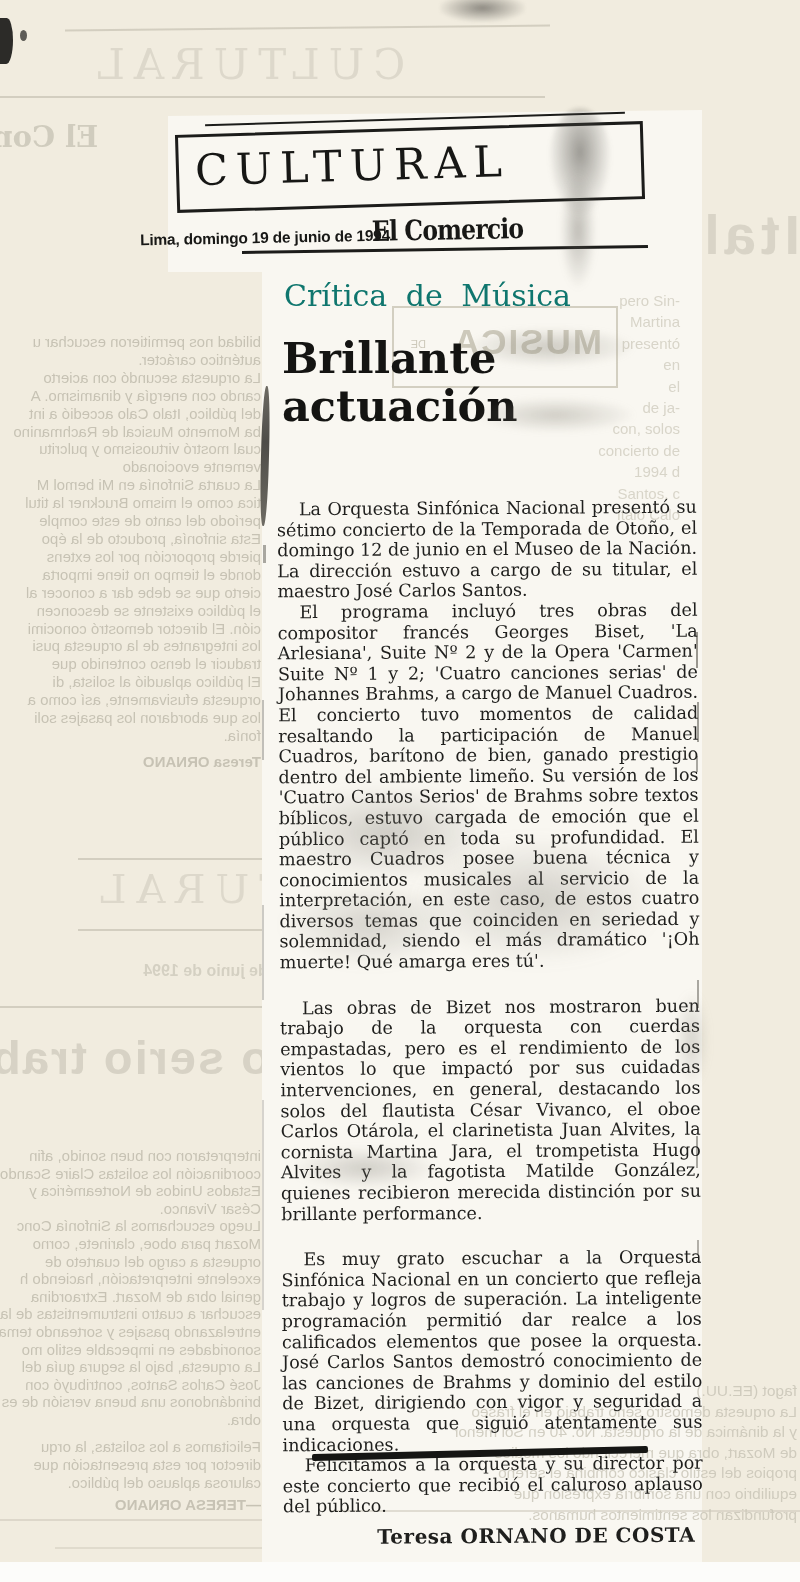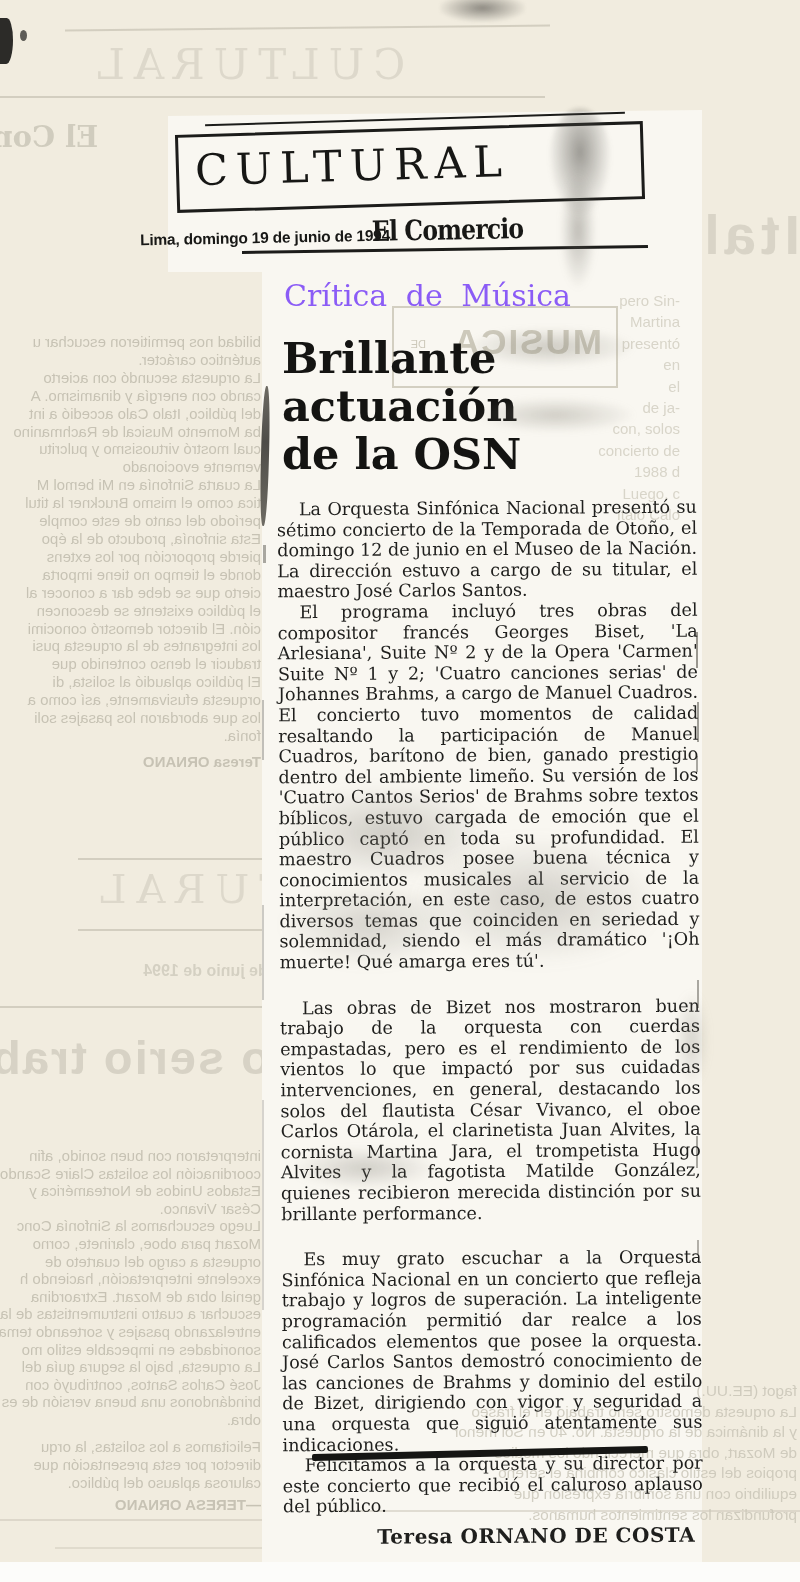--- a/index.html
+++ b/index.html
@@ -13,21 +13,21 @@
   .ghost-col div{white-space:nowrap;}
   .ghost-rule{background:#ccc7b8;height:2px;opacity:.8;}
   .ghost-big{font-family:"Liberation Sans",sans-serif;font-weight:bold;color:#c2beb0;
              white-space:nowrap;filter:blur(.4px);}
   .ghost-serif{font-family:"DejaVu Serif","Liberation Serif",serif;color:#c6c2b3;white-space:nowrap;}
   
   #clip{left:168px;top:110px;width:534px;height:1452px;background:#f9f7f1;
         clip-path:polygon(0 6px,534px 0,534px 1452px,94px 1452px,94px 162px,0 162px);
         z-index:2;}
   
-  .ink{color:#8b5cf6;text-align:right;}
+  .ink{color:#0f766e;text-align:right;}
   #masthead-box{left:176px;top:128px;width:462px;height:72px;border:3px solid #1c1c1a;
         transform:rotate(-1.7deg);z-index:5;}
   #masthead-topline{left:205px;top:118px;width:420px;height:2px;background:#1c1c1a;
         transform:rotate(-1.7deg);z-index:5;}
   #section-title{left:16px;top:8px;font-family:"DejaVu Serif","Liberation Serif",serif;
         font-size:43px;letter-spacing:8px;color:#171715;}
   #date-row{left:140px;top:214px;width:560px;height:44px;z-index:5;transform:rotate(-1.1deg);}
   #dateline{position:absolute;left:0;top:12px;font-weight:bold;font-size:15.5px;
         letter-spacing:-.2px;color:#181816;}
   #paper-logo{position:absolute;left:232px;top:0;font-family:"DejaVu Serif","Liberation Serif",serif;
@@ -132,22 +132,22 @@
   </div>
   <div class="abs ghost-col" style="left:540px;top:290px;width:140px;line-height:21.4px;text-align:right;color:#ccc8ba;z-index:3;">
       <div>pero Sin-</div>
       <div>Martina</div>
       <div>presentó</div>
       <div>en</div>
       <div>el</div>
       <div>de ja-</div>
       <div>con, solos</div>
       <div>concierto de</div>
-      <div>1988 d</div>
-      <div>Luego, c</div>
+      <div>1994 d</div>
+      <div>Santos, c</div>
       <div>Italo Calo</div>
     </div>
   <div class="abs ghost-col mirror" style="left:392px;top:1381px;width:405px;font-size:15.5px;line-height:20.6px;color:#c3bfb1;z-index:3;">
       <div>fagot (EE.UU.)</div>
       <div>La orquesta demostró serio trabajo en el fraseo</div>
       <div>y la dinámica de la orquesta. No. 40 en Sol menor</div>
       <div>de Mozart, obra que mereciendo los medios</div>
       <div>propios del estilo clásico combina el sereno</div>
       <div>equilibrio con una sombría expresión que</div>
       <div>profundizan los sentimientos humanos.</div>
@@ -177,21 +177,20 @@
     <div id="dateline">Lima, domingo 19 de junio de 1994</div>
     <div id="paper-logo">El Comercio</div>
   </div>
   <div class="abs" id="date-rule"></div>
 
   <div class="abs ink" id="kicker">Crítica de Música</div>
 
   <div class="abs" id="headline">
     <div>Brillante</div>
     <div>actuación</div>
-    <div>de la OSN</div>
   </div>
 
   <div class="abs" id="body-col">
     <p>La Orquesta Sinfónica Nacional presentó su sétimo concierto de la Temporada de Otoño, el domingo 12 de junio en el Museo de la Nación. La dirección estuvo a cargo de su titular, el maestro José Carlos Santos.</p>
     <p>El programa incluyó tres obras del compositor francés Georges Biset, 'La Arlesiana', Suite Nº 2 y de la Opera 'Carmen' Suite Nº 1 y 2; 'Cuatro canciones serias' de Johannes Brahms, a cargo de Manuel Cuadros. El concierto tuvo momentos de calidad resaltando la participación de Manuel Cuadros, barítono de bien, ganado prestigio dentro del ambiente limeño. Su versión de los 'Cuatro Cantos Serios' de Brahms sobre textos bíblicos, estuvo cargada de emoción que el público captó en toda su profundidad. El maestro Cuadros posee buena técnica y conocimientos musicales al servicio de la interpretación, en este caso, de estos cuatro diversos temas que coinciden en seriedad y solemnidad, siendo el más dramático '¡Oh muerte! Qué amarga eres tú'.</p>
     <p class="gap">Las obras de Bizet nos mostraron buen trabajo de la orquesta con cuerdas empastadas, pero es el rendimiento de los vientos lo que impactó por sus cuidadas intervenciones, en general, destacando los solos del flautista César Vivanco, el oboe Carlos Otárola, el clarinetista Juan Alvites, la cornista Martina Jara, el trompetista Hugo Alvites y la fagotista Matilde González, quienes recibieron merecida distinción por su brillante performance.</p>
     <p class="gap">Es muy grato escuchar a la Orquesta Sinfónica Nacional en un concierto que refleja trabajo y logros de superación. La inteligente programación permitió dar realce a los calificados elementos que posee la orquesta. José Carlos Santos demostró conocimiento de las canciones de Brahms y dominio del estilo de Bizet, dirigiendo con vigor y seguridad a una orquesta que siguió atentamente sus indicaciones.</p>
     <p>Felicitamos a la orquesta y su director por este concierto que recibió el caluroso aplauso del público.</p>
     <div id="byline">Teresa ORNANO DE COSTA</div>
   </div>

